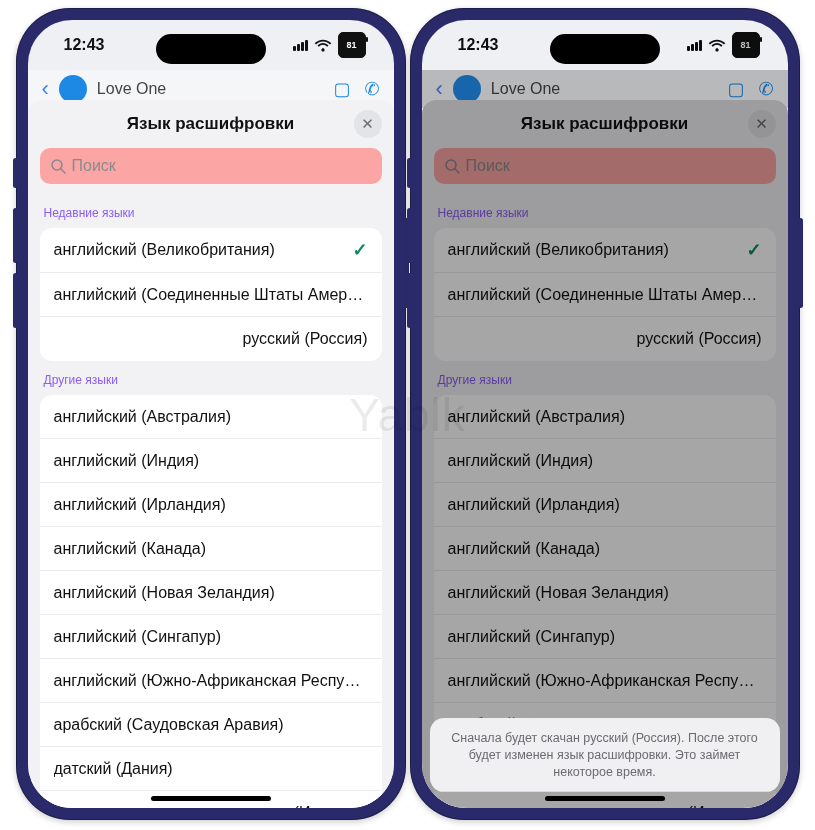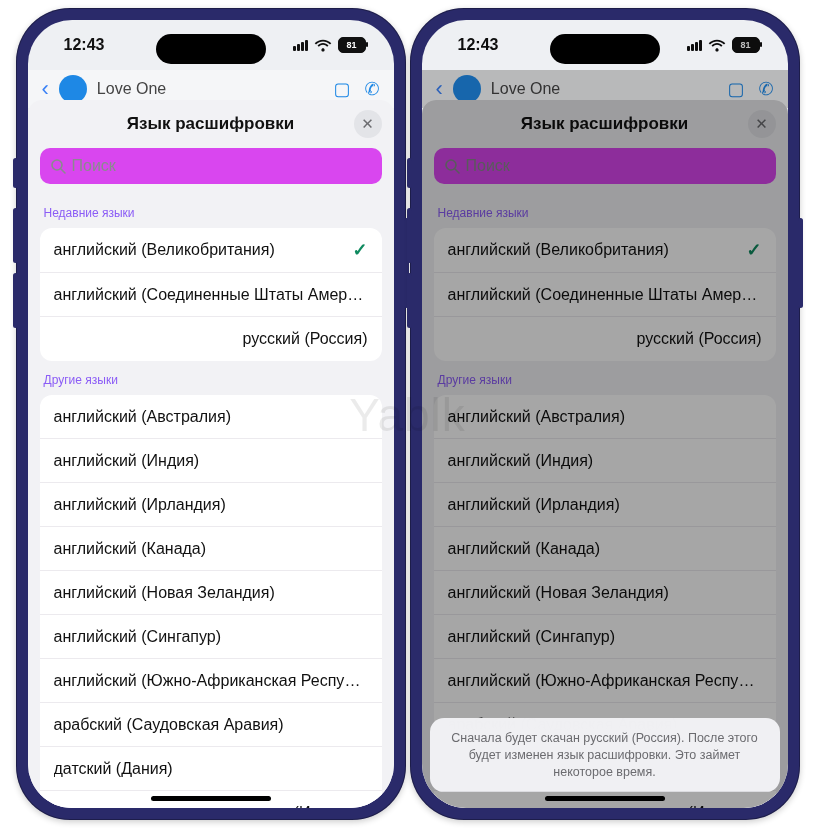--- a/index.html
+++ b/index.html
@@ -81,21 +81,21 @@
     align-items: center;
     gap: 6px;
   }
   .signal, .wifi { display: inline-flex; align-items: flex-end; gap: 1px; }
   .signal span { width: 3px; background: #111; border-radius: 1px; display: inline-block; }
   .signal span:nth-child(1){height:5px} .signal span:nth-child(2){height:7px}
   .signal span:nth-child(3){height:9px} .signal span:nth-child(4){height:11px}
   .battery {
     display: inline-flex; align-items: center;
     border: 1.5px solid #111; border-radius: 5px;
-    width: 28px; height: 16px; position: relative; padding: 1px;
+    width: 28px; height: 26px; position: relative; padding: 1px;
     font-size: 9px; justify-content: center; font-weight: 700;
     background: #111; color: #fff;
   }
   .battery::after {
     content: ""; position: absolute; right: -3px; top: 4px;
     width: 2px; height: 5px; background: #111; border-radius: 1px;
   }
 
   .bg-header {
     height: 38px;
@@ -141,21 +141,21 @@
     right: 12px; top: 10px;
     width: 28px; height: 28px;
     border-radius: 50%;
     background: #e3e4e8;
     display: flex; align-items: center; justify-content: center;
     color: #6b6b6f;
     font-size: 15px;
   }
   .search-wrap { padding: 0 12px 10px; }
   .search {
-    background: #d946ef;
+    background: #fca5a5;
     border-radius: 10px;
     height: 36px;
     display: flex;
     align-items: center;
     padding: 0 10px;
     color: #8a8a8e;
     gap: 6px;
     font-size: 16px;
   }
   .search input {

